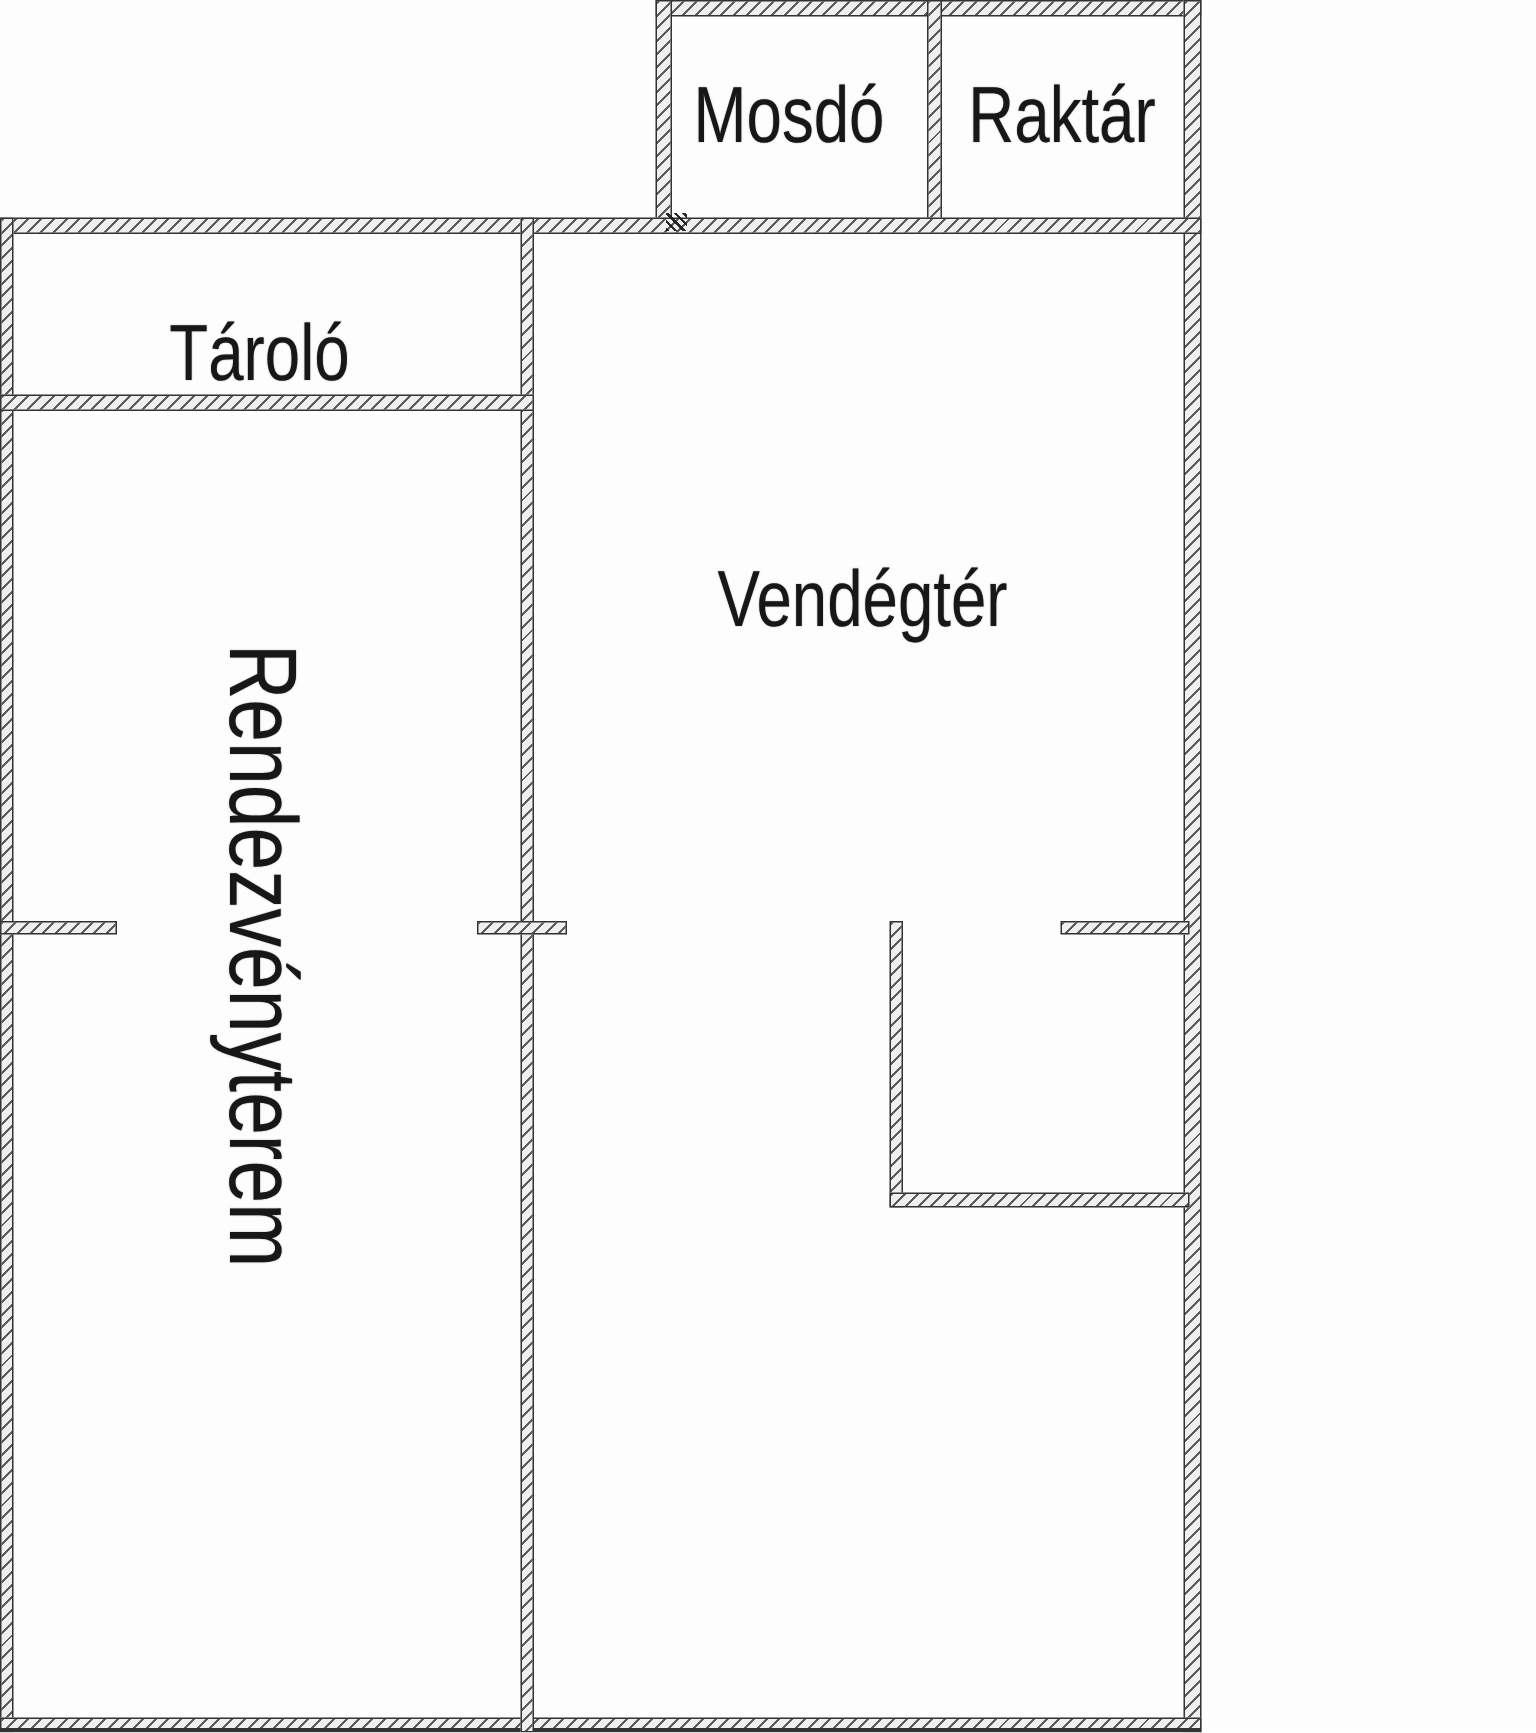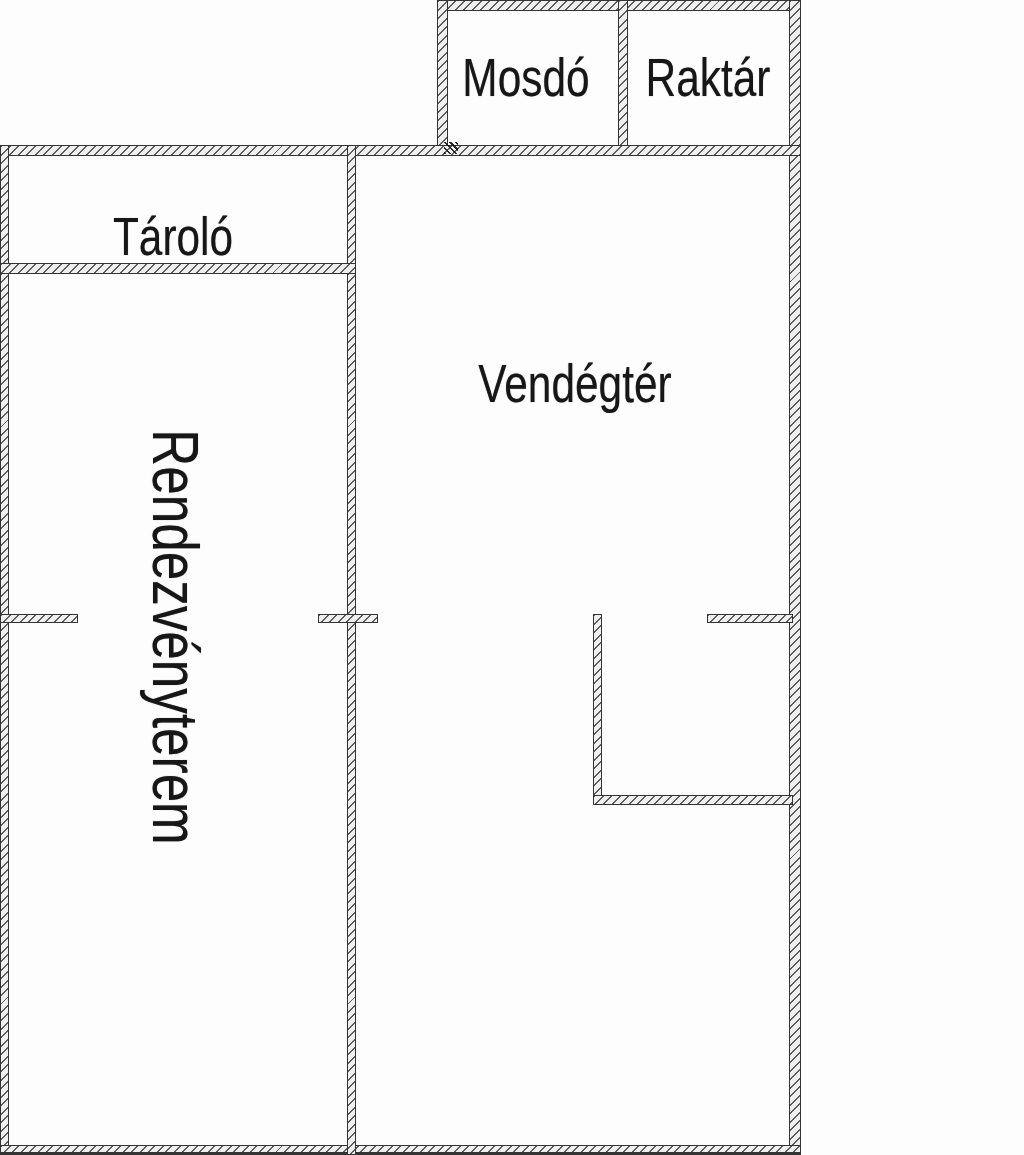--- a/index.html
+++ b/index.html
@@ -41,15 +41,15 @@
   <div class="wall" style="left:318px;top:614px;width:60px;height:9px;"></div>
   <div class="wall" style="left:707px;top:614px;width:86px;height:9px;"></div>
   <div class="wall" style="left:593px;top:614px;width:9px;height:191px;"></div>
   <div class="wall" style="left:593px;top:795px;width:200px;height:10px;"></div>
 
   <div class="doormark" style="left:444px;top:142px;width:14px;height:12px;"></div>
 
   <div class="label label-h" style="left:526px;top:77px;"><span class="inner">Mosdó</span></div>
   <div class="label label-h" style="left:708px;top:77px;"><span class="inner">Raktár</span></div>
   <div class="label label-h" style="left:173px;top:206px;margin-top:30px;"><span class="inner">Tároló</span></div>
-  <div class="label label-h" style="left:575px;top:383px;"><span class="inner">Vendégtér</span></div>
+  <div class="label label-h" style="left:575px;top:400px;"><span class="inner">Vendégtér</span></div>
   <div class="label label-v" style="left:175px;top:637px;"><span class="inner">Rendezvényterem</span></div>
 </div>
 
 </body></html>

